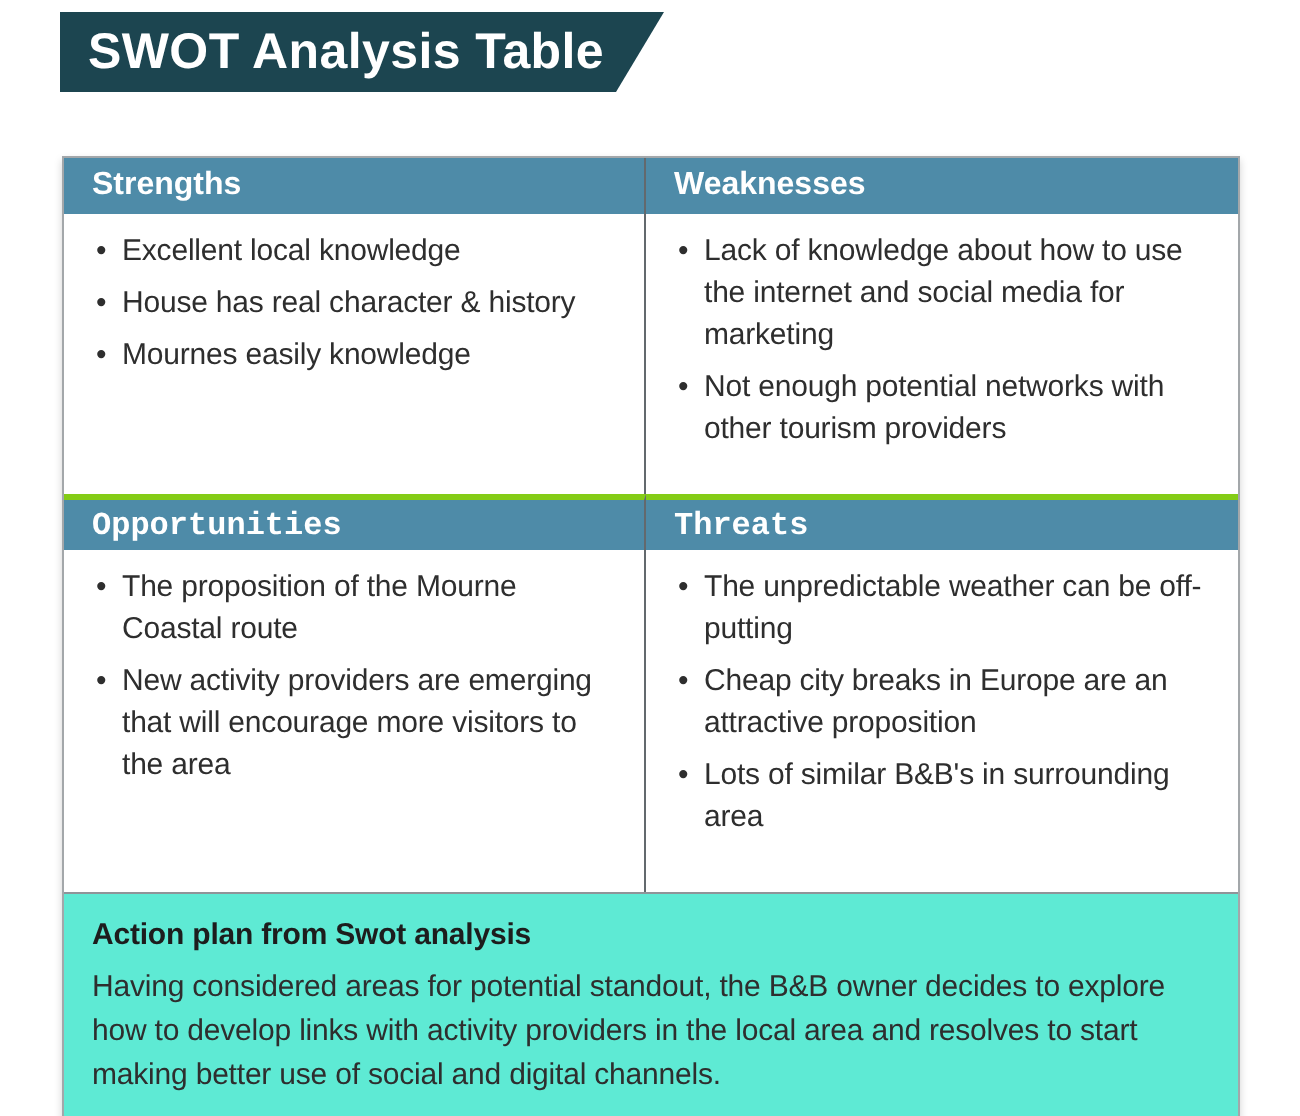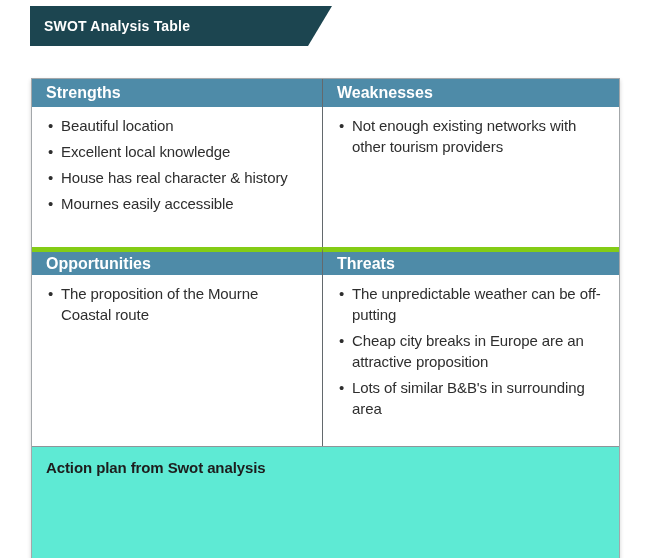--- a/index.html
+++ b/index.html
@@ -23,21 +23,21 @@
     top: 6px;
     width: 302px;
     height: 40px;
     background: #1c4550;
     clip-path: polygon(0 0, 100% 0, calc(100% - 24px) 100%, 0 100%);
     display: flex;
     align-items: center;
   }
   .banner-title {
     color: #ffffff;
-    font-size: 14px;
+    font-size: 25px;
     font-weight: bold;
     letter-spacing: 0.2px;
     padding-left: 14px;
   }
 
   
   .swot-table {
     position: absolute;
     left: 31px;
     top: 62px;
@@ -68,21 +68,22 @@
     box-sizing: border-box;
     padding: 8px 10px 4px 14px;
     font-size: 15px;
     line-height: 21px;
     overflow: hidden;
   }
   .col-left {
     border-right: 1px solid #63696d;
   }
   .row2-head {
-    border-top: 5px solid #84cc16;
+    border-top: 3px solid #84cc16;
+    font-family: Liberation Mono, monospace;
   }
 
   ul.bullets {
     list-style: none;
     margin: 0;
     padding: 0;
   }
   ul.bullets li {
     position: relative;
     padding-left: 15px;
@@ -130,49 +131,51 @@
 
   <div class="cell-head col-left">
     <span>Strengths</span>
   </div>
   <div class="cell-head">
     <span>Weaknesses</span>
   </div>
 
   <div class="cell-body col-left">
     <ul class="bullets">
-      <li>Beautiful location</li>
       <li>Excellent local knowledge</li>
       <li>House has real character &amp; history</li>
-      <li>Mournes easily accessible</li>
+      <li>Mournes easily knowledge</li>
     </ul>
   </div>
   <div class="cell-body">
     <ul class="bullets">
-      <li>Not enough existing networks with other tourism providers</li>
+      <li>Lack of knowledge about how to use the internet and social media for marketing</li>
+      <li>Not enough potential networks with other tourism providers</li>
     </ul>
   </div>
 
   <div class="cell-head col-left row2-head">
     <span>Opportunities</span>
   </div>
   <div class="cell-head row2-head">
     <span>Threats</span>
   </div>
 
   <div class="cell-body col-left">
     <ul class="bullets">
       <li>The proposition of the Mourne Coastal route</li>
+      <li>New activity providers are emerging that will encourage more visitors to the area</li>
     </ul>
   </div>
   <div class="cell-body">
     <ul class="bullets">
       <li>The unpredictable weather can be off-putting</li>
       <li>Cheap city breaks in Europe are an attractive proposition</li>
       <li>Lots of similar B&amp;B's in surrounding area</li>
     </ul>
   </div>
 
   <div class="action-plan">
     <p class="action-heading">Action plan from Swot analysis</p>
+    <p class="action-body">Having considered areas for potential standout, the B&amp;B owner decides to explore how to develop links with activity providers in the local area and resolves to start making better use of social and digital channels.</p>
   </div>
 
 </div>
 
 </body></html>

